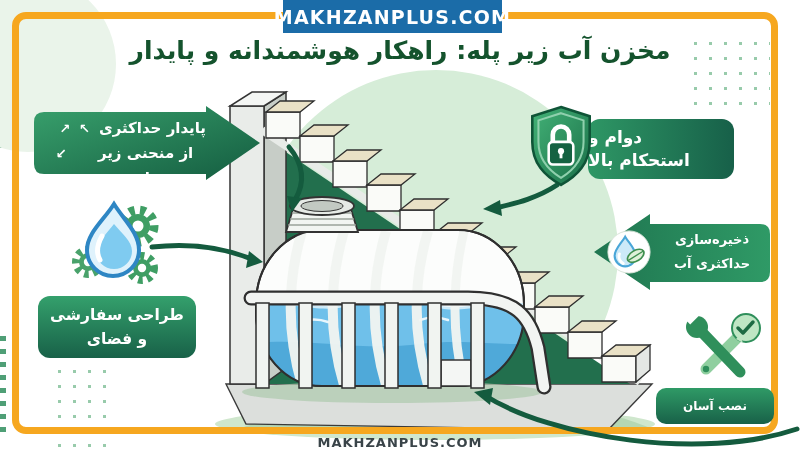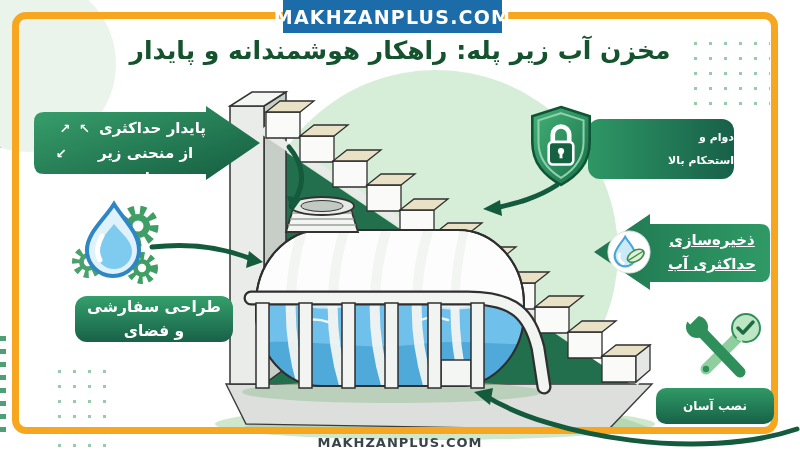--- a/index.html
+++ b/index.html
@@ -33,30 +33,30 @@
 
   
   .callout-text{color:#fff;font-weight:bold;direction:rtl;text-align:center;}
   #co-max{left:34px;top:102px;width:228px;height:82px;z-index:4;}
   #co-max .txt{position:absolute;right:56px;top:14px;width:160px;font-size:15px;line-height:25px;}
   #co-max .row{display:flex;gap:7px;justify-content:flex-start;align-items:center;}
   #co-max .arr{font-size:13px;letter-spacing:2px;}
 
   #co-dur{left:588px;top:119px;width:146px;height:60px;border-radius:12px;
     background:linear-gradient(90deg,#2e9765,#176049);z-index:4;
-    display:flex;flex-direction:column;justify-content:center;align-items:flex-start;font-size:11px;line-height:23px;}
+    display:flex;flex-direction:column;justify-content:center;align-items:flex-end;font-size:17px;line-height:23px;}
   #shield-wrap{left:529px;top:105px;width:64px;height:82px;z-index:5;}
 
   #co-hyg{left:592px;top:208px;width:182px;height:88px;z-index:4;}
-  #co-hyg .txt{position:absolute;left:64px;top:20px;width:112px;font-size:15px;line-height:24px;text-decoration:underline;}
+  #co-hyg .txt{position:absolute;left:64px;top:20px;width:112px;font-size:13px;line-height:24px;}
   #hyg-icon{position:absolute;left:14px;top:21px;width:46px;height:46px;}
 
-  #co-custom{left:38px;top:296px;width:158px;height:46px;border-radius:12px;
+  #co-custom{left:38px;top:296px;width:158px;height:62px;border-radius:12px;
     background:linear-gradient(180deg,#34a06c,#186148);z-index:4;
-    display:flex;flex-direction:column;justify-content:center;align-items:center;font-size:15.5px;line-height:24px;margin-left:37px;}
+    display:flex;flex-direction:column;justify-content:center;align-items:center;font-size:15.5px;line-height:24px;}
   #gear-drop-wrap{left:62px;top:198px;width:110px;height:95px;z-index:4;}
 
   #co-install{left:656px;top:388px;width:118px;height:36px;border-radius:10px;
     background:linear-gradient(180deg,#2f9a66,#186148);z-index:4;
     display:flex;justify-content:center;align-items:center;font-size:12px;}
   #tools-wrap{left:676px;top:312px;width:92px;height:74px;z-index:4;}
 
   
   #bottom-brand{left:0;top:435px;width:800px;text-align:center;color:#3a4449;
     font-size:13px;font-weight:bold;letter-spacing:1px;z-index:6;}

